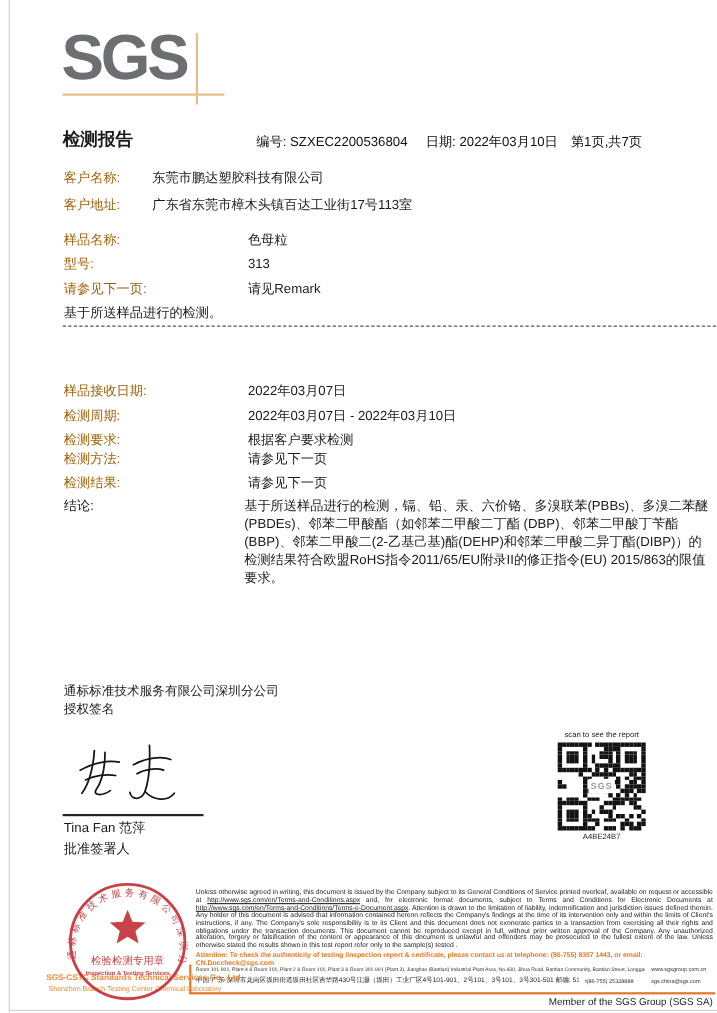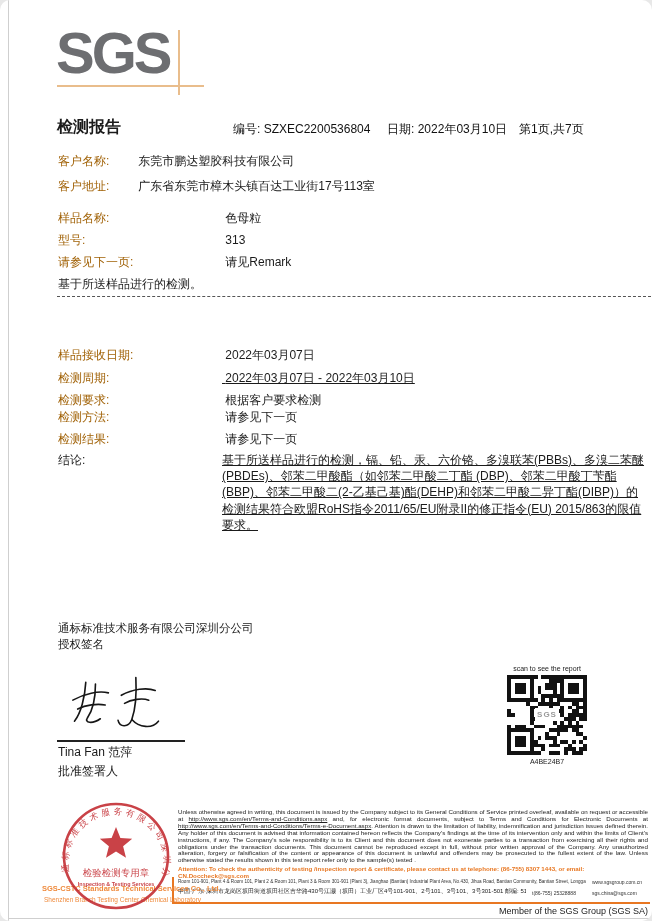--- a/index.html
+++ b/index.html
@@ -1,29 +1,29 @@
 <!DOCTYPE html>
 <html><head>
 <meta charset="utf-8">
 <style>
   html,body{margin:0;padding:0;background:#e8e8e8;}
   .page{position:relative;width:652px;height:921px;background:#fff;overflow:hidden;
-        font-family:"Liberation Sans","DejaVu Sans",sans-serif;color:#1b1b1b;font-size:12px;border-radius:10px;}
+        font-family:"Liberation Sans","DejaVu Sans",sans-serif;color:#1b1b1b;font-size:12px;}
   .abs{position:absolute;}
   .hairline{background:#cfcfcf;}
   .logo-text{font-weight:800;font-size:58px;line-height:1;color:#6d6e71;letter-spacing:-3px;}
   .tanline{background:#e9bd8c;}
   .doc-title{font-size:16px;font-weight:bold;}
   .hdr{font-size:12px;color:#111;}
   .row{white-space:nowrap;}
   .lbl{display:inline-block;color:#a16207;}
   .w77{width:77px;}
   .w164{width:164px;}
   .dashes{border-top:1px dashed #555;height:0;}
-  .concl{width:427px;line-height:16.2px;text-align:left;text-decoration:underline;}
+  .concl{width:427px;line-height:16.2px;text-align:left;}
   .sig-company{font-size:11.5px;}
   .sig-line{background:#222;}
   .qr-cap{font-size:7px;text-align:center;color:#222;}
   .qr-box{width:80px;height:80px;position:absolute;}
   .qr-box i{position:absolute;width:3.9px;height:3.9px;background:#121212;}
   .qr-center{position:absolute;left:28px;top:33px;width:24px;height:13px;background:#fff;
              font-size:8px;font-weight:bold;color:#9a9a9a;text-align:center;line-height:13px;letter-spacing:1px;}
   .stamp{opacity:.88;z-index:4;}
   .foot-co1{font-size:7.5px;color:#ef8a3c;font-weight:bold;z-index:2;}
   .foot-co2{font-size:6.5px;color:#ef8a3c;z-index:2;}
@@ -82,21 +82,21 @@
     <span>请见Remark</span>
   </div>
   <div class="abs" style="left:58px;top:276px;">基于所送样品进行的检测。</div>
 
   <div class="abs dashes" style="left:57px;top:296px;width:594px;"></div>
 
   <div class="abs row" style="left:58px;top:347px;">
     <span class="lbl w164">样品接收日期:</span>
     <span>2022年03月07日</span>
   </div>
-  <div class="abs row" style="left:58px;top:370px;text-decoration:underline;">
+  <div class="abs row" style="left:58px;top:370px;">
     <span class="lbl w164">检测周期:</span>
     <span>2022年03月07日 - 2022年03月10日</span>
   </div>
   <div class="abs row" style="left:58px;top:392px;">
     <span class="lbl w164">检测要求:</span>
     <span>根据客户要求检测</span>
   </div>
   <div class="abs row" style="left:58px;top:409px;">
     <span class="lbl w164">检测方法:</span>
     <span>请参见下一页</span>

